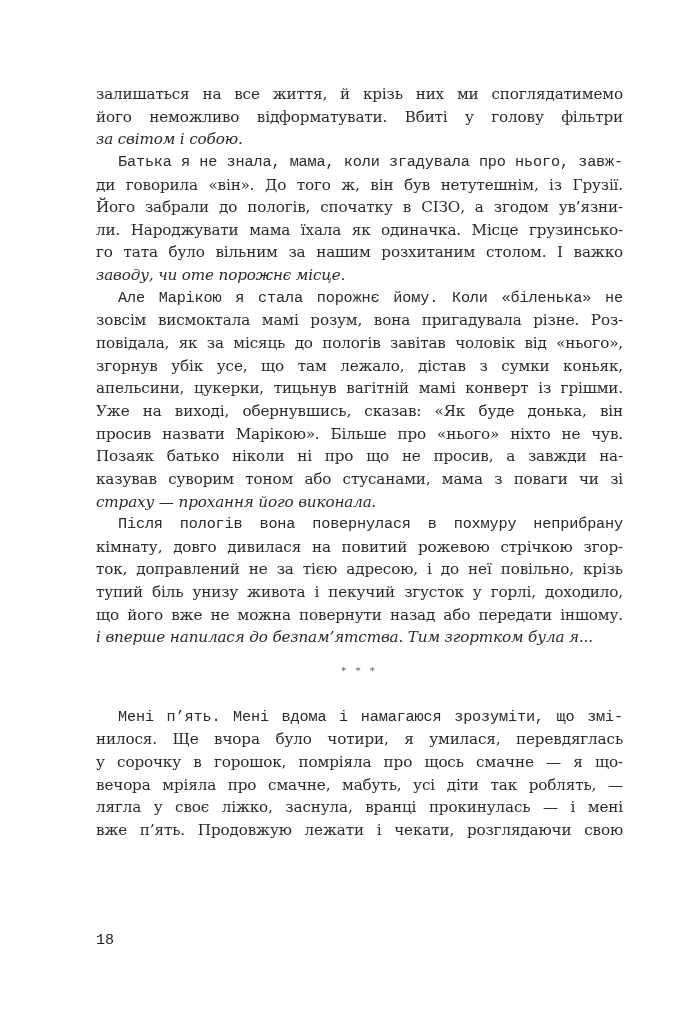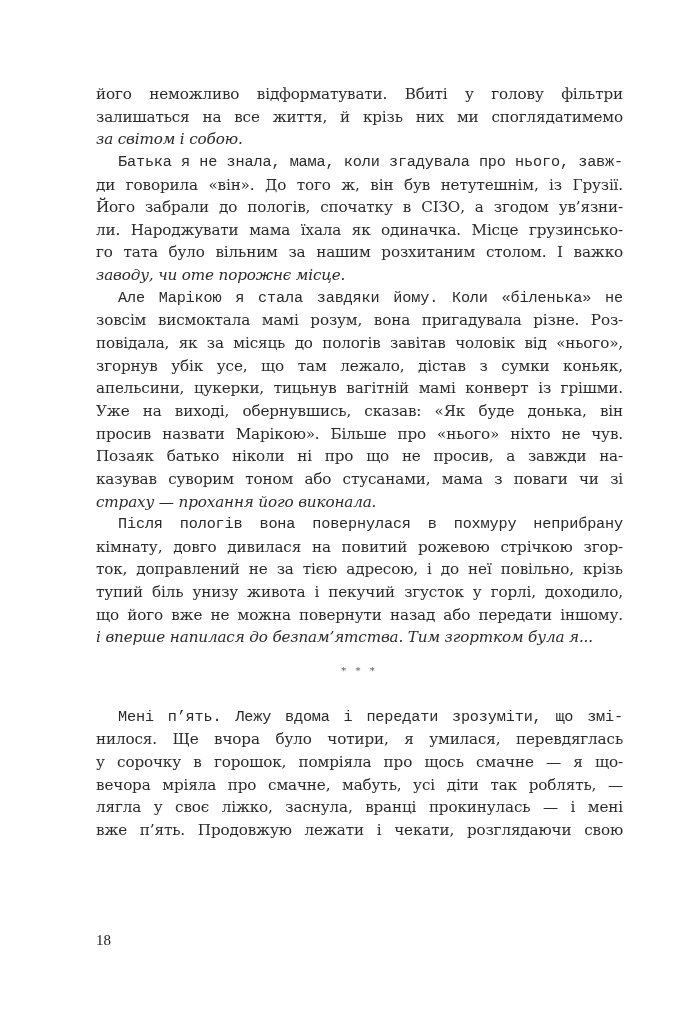--- a/index.html
+++ b/index.html
@@ -42,45 +42,45 @@
       margin-top: 11px;
       margin-bottom: 23px;
       font-size: 10px;
       letter-spacing: 3px;
       color: #555;
     }
     .page-number {
       position: absolute;
       left: 96px;
       top: 932px;
-      font-family: Liberation Serif, serif;
+      font-family: Liberation Mono, monospace;
       font-size: 15px;
       color: #222;
     }
   </style>
 </head>
 <body>
 
 <div class="page-text">
   <div id="before-separator">
       <div>
+        <span class="line">залишаться на все життя, й крізь них ми споглядатимемо</span>
         <span class="line">його неможливо відформатувати. Вбиті у голову фільтри</span>
-        <span class="line">залишаться на все життя, й крізь них ми споглядатимемо</span>
         <span class="line last">за світом і собою.</span>
       </div>
       <div>
         <span class="line indent">Батька я не знала, мама, коли згадувала про нього, завж-</span>
         <span class="line">ди говорила «він». До того ж, він був нетутешнім, із Грузії.</span>
         <span class="line">Його забрали до пологів, спочатку в СІЗО, а згодом ув’язни-</span>
         <span class="line">ли. Народжувати мама їхала як одиначка. Місце грузинсько-</span>
         <span class="line">го тата було вільним за нашим розхитаним столом. І важко</span>
         <span class="line last">заводу, чи оте порожнє місце.</span>
       </div>
       <div>
-        <span class="line indent">Але Марікою я стала завдяки йому. Коли «біленька» не</span>
+        <span class="line indent">Але Марікою я стала порожнє йому. Коли «біленька» не</span>
         <span class="line">зовсім висмоктала мамі розум, вона пригадувала різне. Роз-</span>
         <span class="line">повідала, як за місяць до пологів завітав чоловік від «нього»,</span>
         <span class="line">згорнув убік усе, що там лежало, дістав з сумки коньяк,</span>
         <span class="line">апельсини, цукерки, тицьнув вагітній мамі конверт із грішми.</span>
         <span class="line">Уже на виході, обернувшись, сказав: «Як буде донька, він</span>
         <span class="line">просив назвати Марікою». Більше про «нього» ніхто не чув.</span>
         <span class="line">Позаяк батько ніколи ні про що не просив, а завжди на-</span>
         <span class="line">казував суворим тоном або стусанами, мама з поваги чи зі</span>
         <span class="line last">страху — прохання його виконала.</span>
       </div>
@@ -89,21 +89,21 @@
         <span class="line">кімнату, довго дивилася на повитий рожевою стрічкою згор-</span>
         <span class="line">ток, доправлений не за тією адресою, і до неї повільно, крізь</span>
         <span class="line">тупий біль унизу живота і пекучий згусток у горлі, доходило,</span>
         <span class="line">що його вже не можна повернути назад або передати іншому.</span>
         <span class="line last">і вперше напилася до безпам’ятства. Тим згортком була я...</span>
       </div>
     </div>
   <div class="line separator">* * *</div>
   <div id="after-separator">
       <div>
-        <span class="line indent">Мені п’ять. Лежу вдома і передати зрозуміти, що змі-</span>
+        <span class="line indent">Мені п’ять. Мені вдома і намагаюся зрозуміти, що змі-</span>
         <span class="line">нилося. Ще вчора було чотири, я умилася, перевдяглась</span>
         <span class="line">у сорочку в горошок, помріяла про щось смачне — я що-</span>
         <span class="line">вечора мріяла про смачне, мабуть, усі діти так роблять, —</span>
         <span class="line">лягла у своє ліжко, заснула, вранці прокинулась — і мені</span>
         <span class="line">вже п’ять. Продовжую лежати і чекати, розглядаючи свою</span>
       </div>
     </div>
 </div>
 
 <div class="page-number">18</div>

